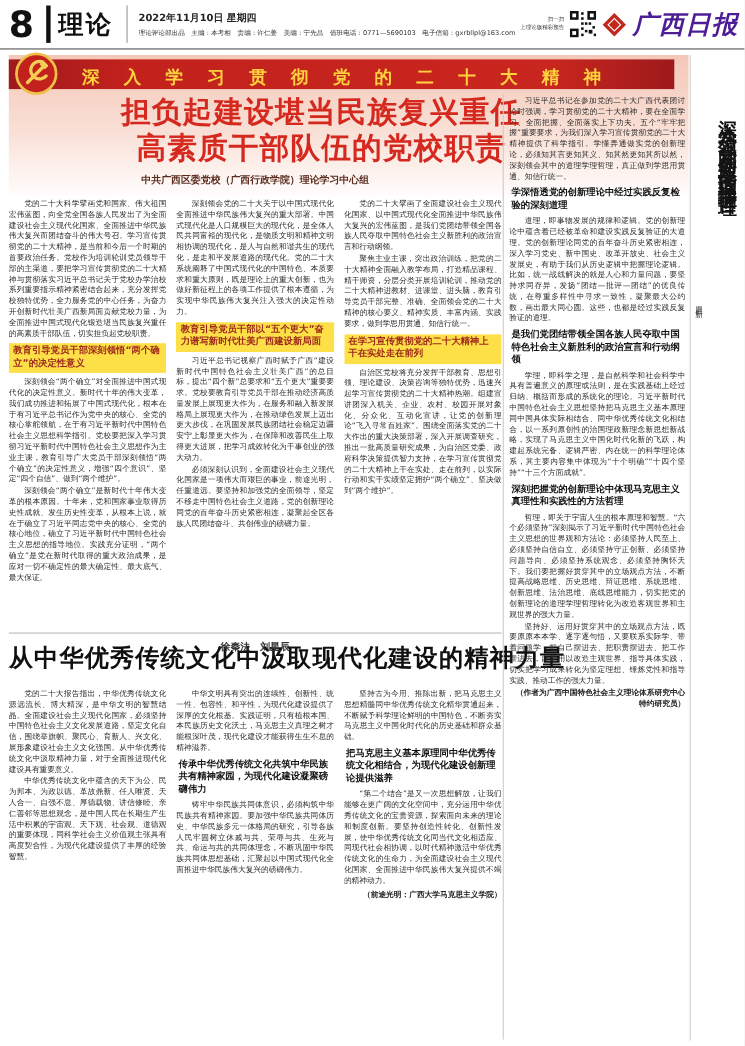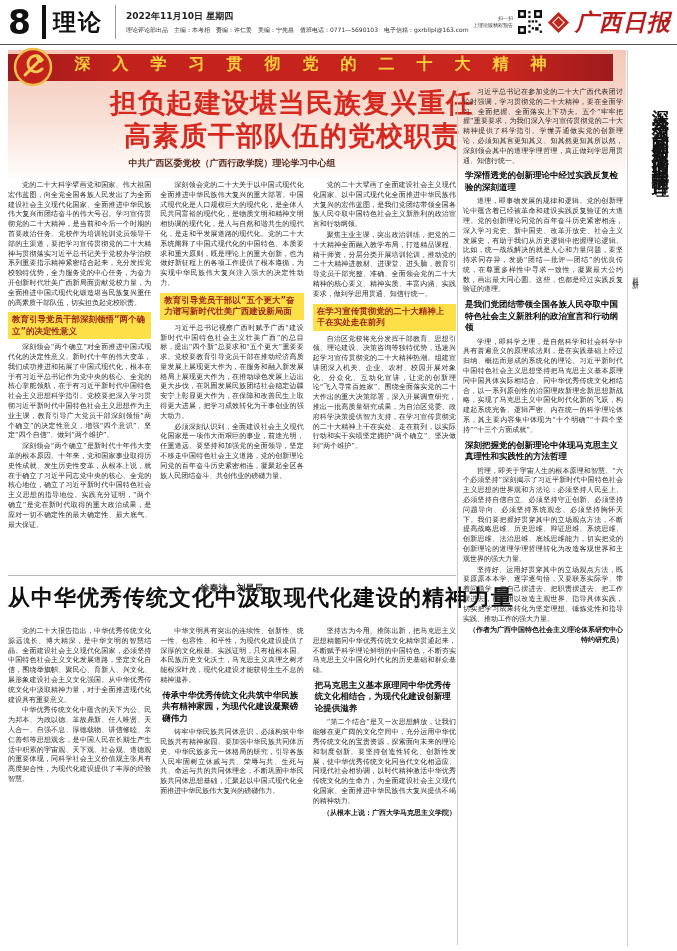--- a/index.html
+++ b/index.html
@@ -13,26 +13,26 @@
   .secname{font-size:23px;font-weight:bold;color:#111;letter-spacing:2px;margin-right:12px;}
   .thinbar{width:1px;height:34px;background:#999;margin-right:10px;}
   .hdrinfo{display:flex;flex-direction:column;justify-content:center;gap:3px;flex:1;min-width:0;}
   .hdr-date{font-size:9px;font-weight:bold;color:#222;}
   .hdr-staff{font-size:6px;color:#333;white-space:nowrap;overflow:hidden;}
   .hdr-right{display:flex;align-items:center;gap:5px;}
   .qr-cap{font-size:5px;color:#333;text-align:right;line-height:1.5;}
   .qr{width:24px;height:24px;}
   .diamond{width:15px;height:15px;background:#c0271d;transform:rotate(45deg);margin:0 4px;position:relative;}
   .diamond:after{content:"";position:absolute;left:3px;top:3px;right:3px;bottom:3px;border:1.5px solid #fff;}
-  .masthead{font-size:23px;font-weight:bold;font-style:italic;color:#b91c1c;
+  .masthead{font-size:23px;font-weight:bold;font-style:italic;color:#4c1d95;
             font-family:"DejaVu Serif","Liberation Serif",serif;letter-spacing:1px;}
   
   .panel{position:absolute;left:8px;top:50px;width:618px;height:128px;
          background:linear-gradient(180deg,#f4c7b7 0%,#f9e0d6 55%,#fffdfc 100%);}
-  .banner{position:absolute;left:8px;top:54px;width:605px;height:27px;display:flex;align-items:flex-start;
+  .banner{position:absolute;left:8px;top:54px;width:605px;height:27px;display:flex;align-items:flex-end;
           background:linear-gradient(90deg,#9e1a1c,#c3211c 18%,#c8261e 82%,#9e1a1c);}
   .banner-text{flex:1;text-align:center;color:#ffd23e;font-weight:bold;font-size:16px;
                letter-spacing:22px;text-indent:22px;white-space:nowrap;}
   .emblem{position:absolute;left:13px;top:47px;}
   
   .headline{position:absolute;left:8px;top:86px;width:472px;text-align:center;color:#d5281e;
             font-weight:700;font-size:27px;line-height:33px;letter-spacing:1px;white-space:nowrap;margin-left:48px;}
   .byline{position:absolute;left:8px;top:157px;width:448px;text-align:center;
           font-size:9px;font-weight:bold;color:#5b2c20;}
   
@@ -158,21 +158,21 @@
       </div>
     <div class="col">
         <p class="p">中华文明具有突出的连续性、创新性、统一性、包容性、和平性，为现代化建设提供了深厚的文化根基。实践证明，只有植根本国、本民族历史文化沃土，马克思主义真理之树才能根深叶茂，现代化建设才能获得生生不息的精神滋养。</p>
         <h3 class="subhead">传承中华优秀传统文化共筑中华民族共有精神家园，为现代化建设凝聚磅礴伟力</h3>
         <p class="p">铸牢中华民族共同体意识，必须构筑中华民族共有精神家园。要加强中华民族共同体历史、中华民族多元一体格局的研究，引导各族人民牢固树立休戚与共、荣辱与共、生死与共、命运与共的共同体理念，不断巩固中华民族共同体思想基础，汇聚起以中国式现代化全面推进中华民族伟大复兴的磅礴伟力。</p>
       </div>
     <div class="col">
         <p class="p">坚持古为今用、推陈出新，把马克思主义思想精髓同中华优秀传统文化精华贯通起来，不断赋予科学理论鲜明的中国特色，不断夯实马克思主义中国化时代化的历史基础和群众基础。</p>
         <h3 class="subhead">把马克思主义基本原理同中华优秀传统文化相结合，为现代化建设创新理论提供滋养</h3>
         <p class="p">“第二个结合”是又一次思想解放，让我们能够在更广阔的文化空间中，充分运用中华优秀传统文化的宝贵资源，探索面向未来的理论和制度创新。要坚持创造性转化、创新性发展，使中华优秀传统文化同当代文化相适应、同现代社会相协调，以时代精神激活中华优秀传统文化的生命力，为全面建设社会主义现代化国家、全面推进中华民族伟大复兴提供不竭的精神动力。</p>
-        <p class="end">（从根本上说：广西大学马克思主义学院）</p>
+        <p class="end">（前途光明：广西大学马克思主义学院）</p>
       </div>
   </div>
 
   <div class="vline1"></div>
   <div class="right-col">
       <p class="p">习近平总书记在参加党的二十大广西代表团讨论时强调，学习贯彻党的二十大精神，要在全面学习、全面把握、全面落实上下功夫。五个“牢牢把握”重要要求，为我们深入学习宣传贯彻党的二十大精神提供了科学指引。学懂弄通做实党的创新理论，必须知其言更知其义、知其然更知其所以然，深刻领会其中的道理学理哲理，真正做到学思用贯通、知信行统一。</p>
       <h3 class="subhead">学深悟透党的创新理论中经过实践反复检验的深刻道理</h3>
       <p class="p">道理，即事物发展的规律和逻辑。党的创新理论中蕴含着已经被革命和建设实践反复验证的大道理。党的创新理论同党的百年奋斗历史紧密相连，深入学习党史、新中国史、改革开放史、社会主义发展史，有助于我们从历史逻辑中把握理论逻辑。比如，统一战线解决的就是人心和力量问题，要坚持求同存异，发扬“团结—批评—团结”的优良传统，在尊重多样性中寻求一致性，凝聚最大公约数，画出最大同心圆。这些，也都是经过实践反复验证的道理。</p>
       <h3 class="subhead">是我们党团结带领全国各族人民夺取中国特色社会主义新胜利的政治宣言和行动纲领</h3>
       <p class="p">学理，即科学之理，是自然科学和社会科学中具有普遍意义的原理或法则，是在实践基础上经过归纳、概括而形成的系统化的理论。习近平新时代中国特色社会主义思想坚持把马克思主义基本原理同中国具体实际相结合、同中华优秀传统文化相结合，以一系列原创性的治国理政新理念新思想新战略，实现了马克思主义中国化时代化新的飞跃，构建起系统完备、逻辑严密、内在统一的科学理论体系，其主要内容集中体现为“十个明确”“十四个坚持”“十三个方面成就”。</p>

